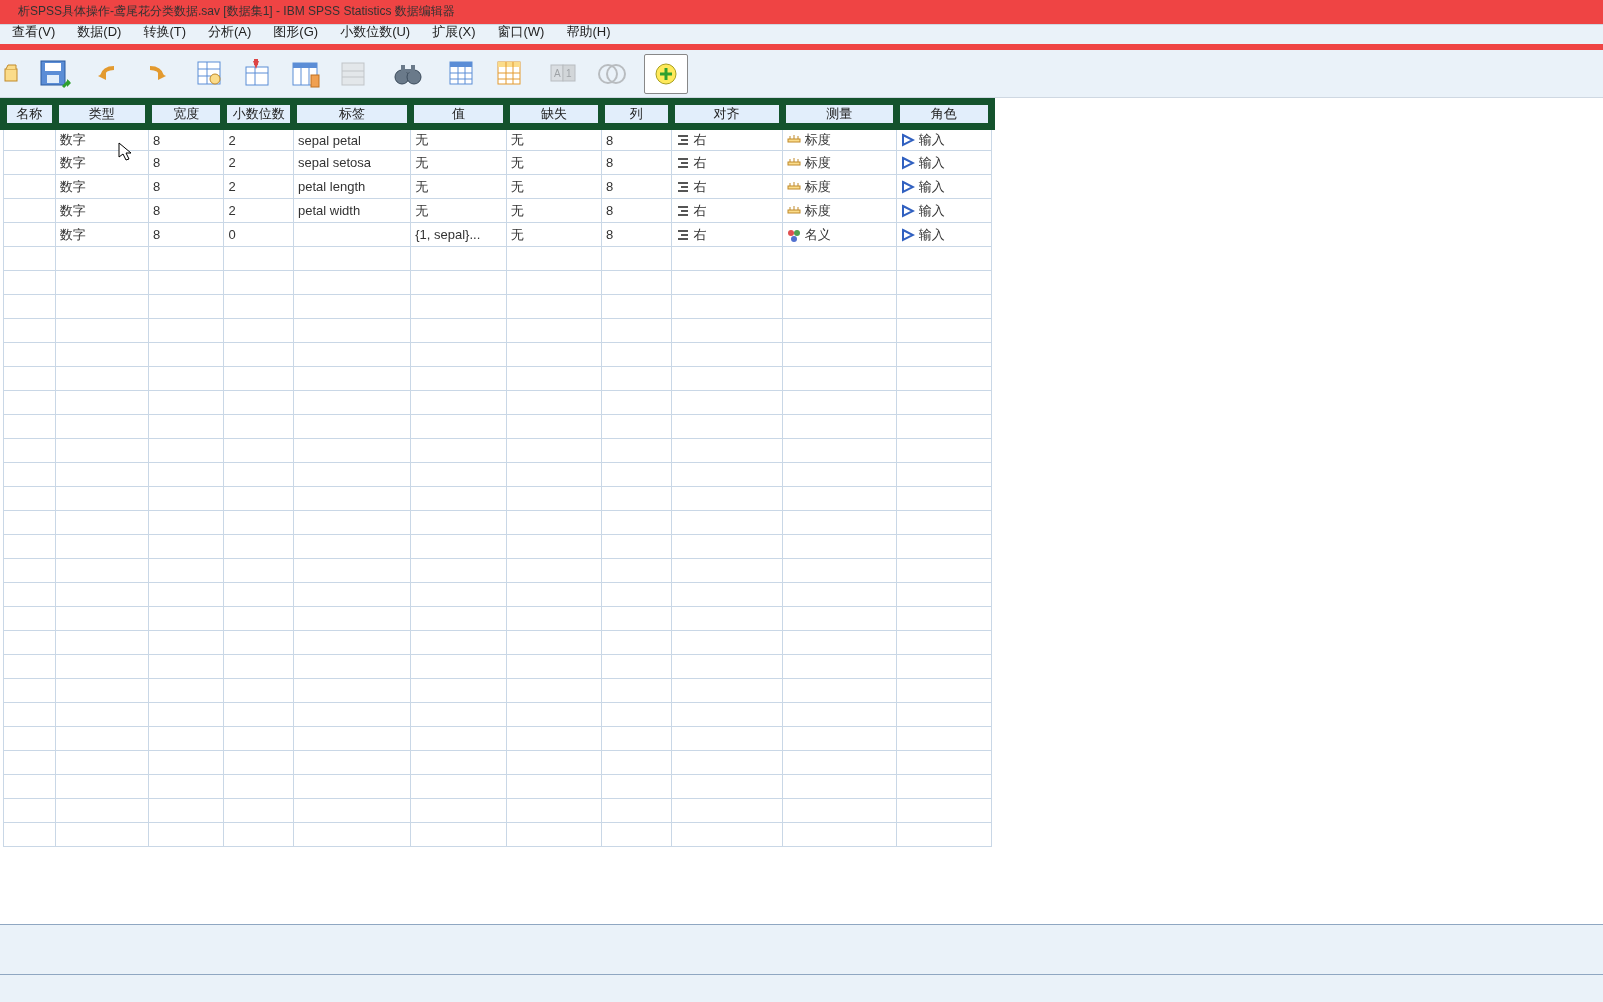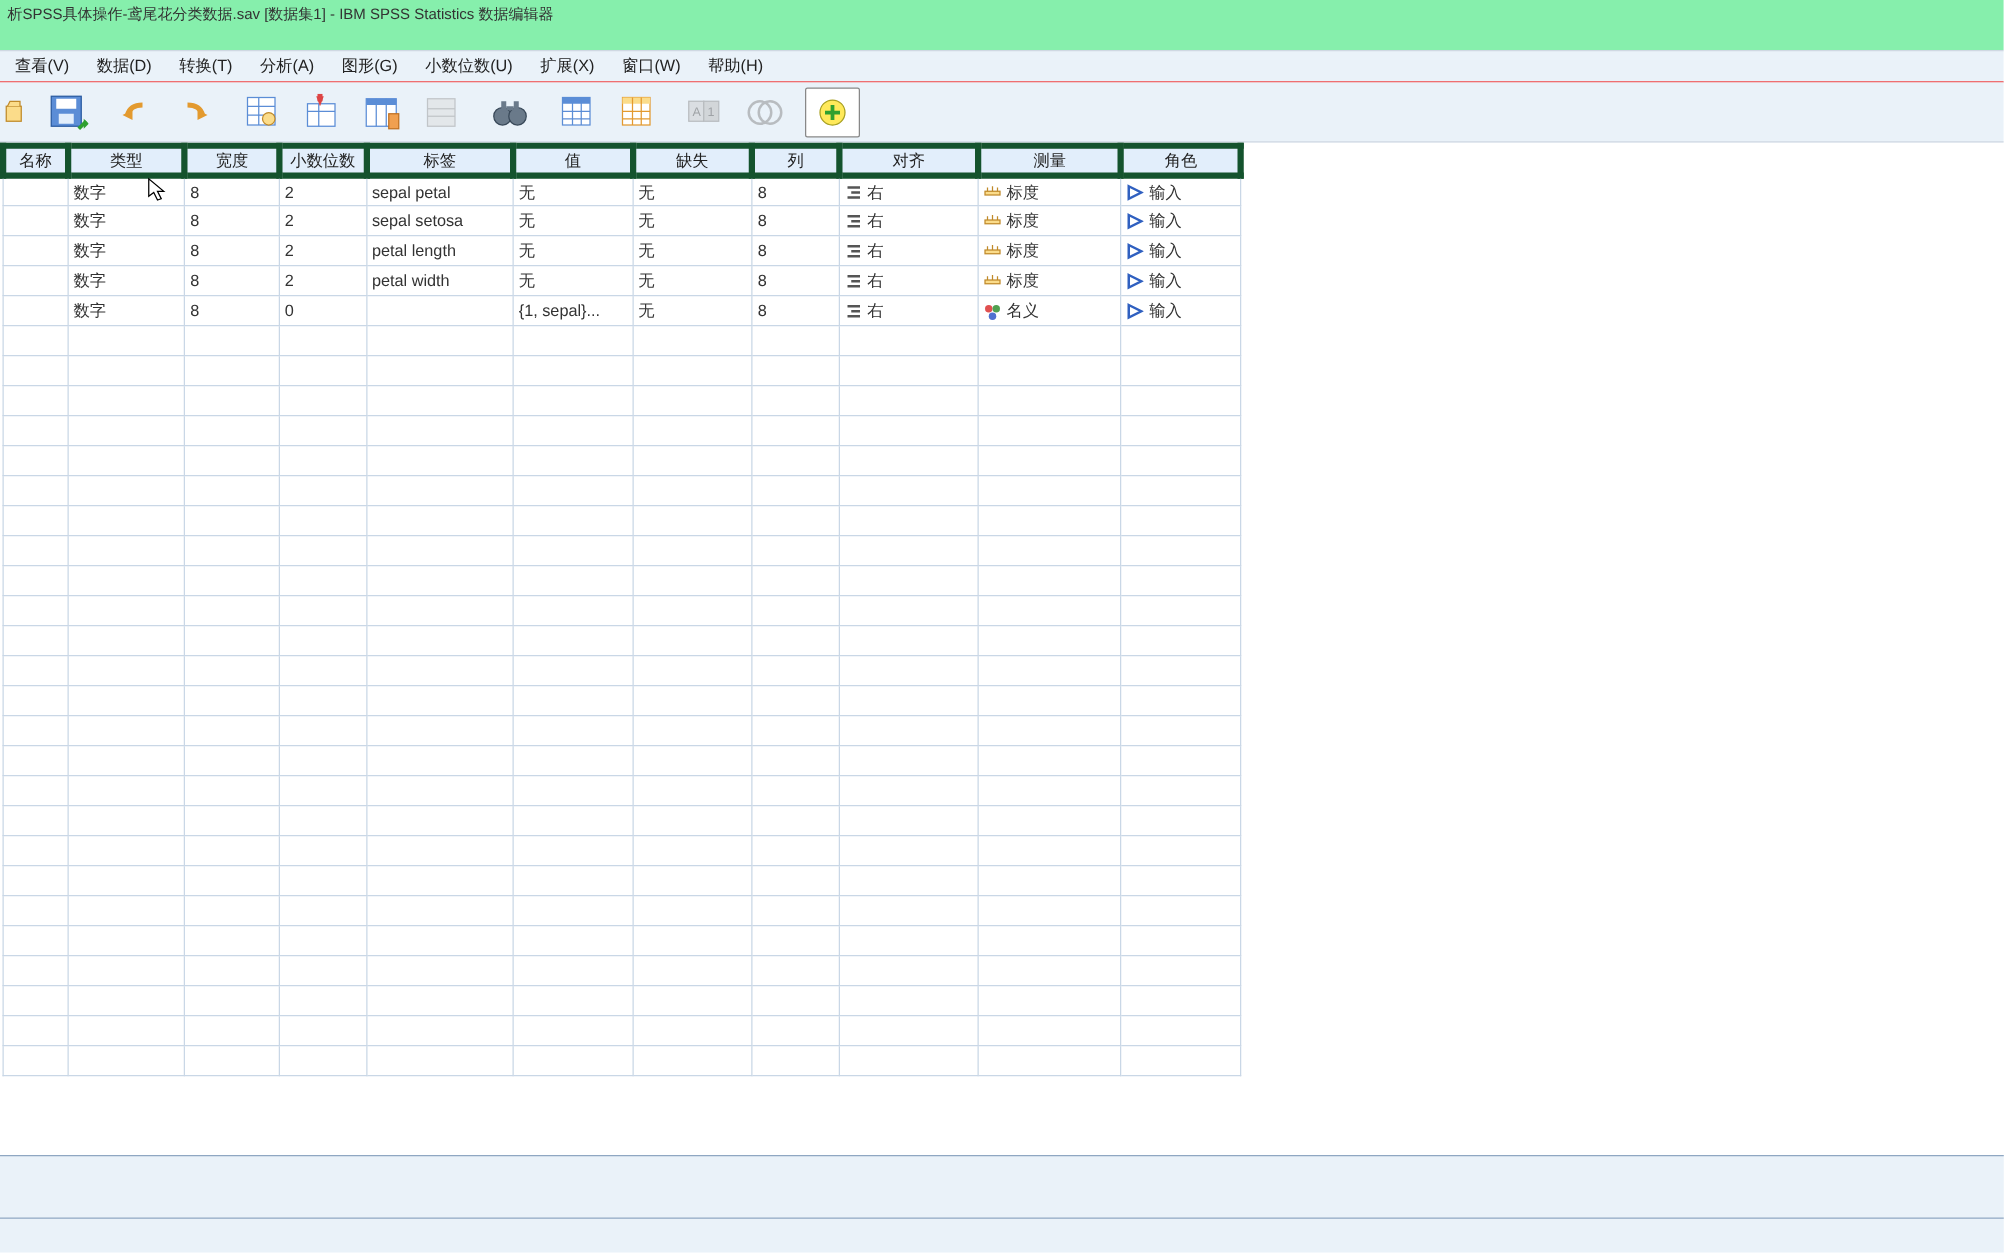--- a/index.html
+++ b/index.html
@@ -1,30 +1,30 @@
 <!DOCTYPE html>
 <html><head>
 <meta charset="utf-8">
 <style>
 * { box-sizing: border-box; margin: 0; padding: 0; font-family: "Microsoft YaHei", Arial, sans-serif; }
 body { width: 1603px; height: 1002px; background: #fff; overflow: hidden; font-size: 13px; }
 
-.titlebar { height: 40px; background: #86efac; padding: 3px 6px; font-size: 12px; color: #333; }
-
-.menubar { height: 26px; background: #eaf2f9; border-top: 1px solid #cfd8e2; border-bottom: 1px solid #ef4444; display: flex; align-items: flex-end; padding-left: 4px; }
+.titlebar { height: 24px; background: #ef4444; padding: 3px 18px; font-size: 12px; color: #333; }
+
+.menubar { height: 26px; background: #eaf2f9; border-top: 1px solid #cfd8e2; border-bottom: 6px solid #ef4444; display: flex; align-items: flex-end; padding-left: 4px; }
 .menubar .item { padding: 3px 14px 3px 8px; cursor: default; font-size: 13px; color: #222; }
 
 .toolbar { height: 48px; background: #eaf2f9; display: flex; align-items: center; border-bottom: 1px solid #cfd8e2; padding-left: 0; }
 .tb-btn { width: 44px; height: 40px; margin: 2px 2px; display:flex; align-items:center; justify-content:center; cursor:pointer; border:1px solid transparent; border-radius:2px; }
 .tb-btn.active { background:#fff; border:1px solid #888; }
 .sep { width:6px; height:40px; }
 
 .grid-wrapper { position: relative; height: calc(1002px - 24px - 26px - 48px - 50px - 28px); overflow: hidden; }
 table.grid { border-collapse: collapse; width: 995px; }
-table.grid th { background: #e2eefb; border: 5px solid #14532d; height: 24px; font-weight: normal; color:#222; padding:0 4px; text-align:center; }
+table.grid th { background: #e2eefb; border: 7px solid #14532d; height: 24px; font-weight: normal; color:#222; padding:0 4px; text-align:center; }
 table.grid td { border: 1px solid #c9d7e6; height: 24px; padding: 0 4px; color:#333; background:#fff; }
 table.grid tr.empty td { background:#fff; }
 .cell-icon { display:inline-block; vertical-align:middle; margin-right:4px; }
 .cell-text { vertical-align: middle; text-align: right; }
 
 .bottom-tabs { position:absolute; bottom:28px; left:0; right:0; height:50px; background:#eaf2f9; border-top:1px solid #8fa7c2; display:flex; align-items:flex-end; padding-left:2px;}
 
 .statusbar { position:absolute; bottom:0; left:0; right:0; height:28px; background:#eaf2f9; border-top:1px solid #8fa7c2; display:flex; justify-content:flex-end; align-items:center; padding-right:10px; font-size:12px; color:#444;}
 
 

